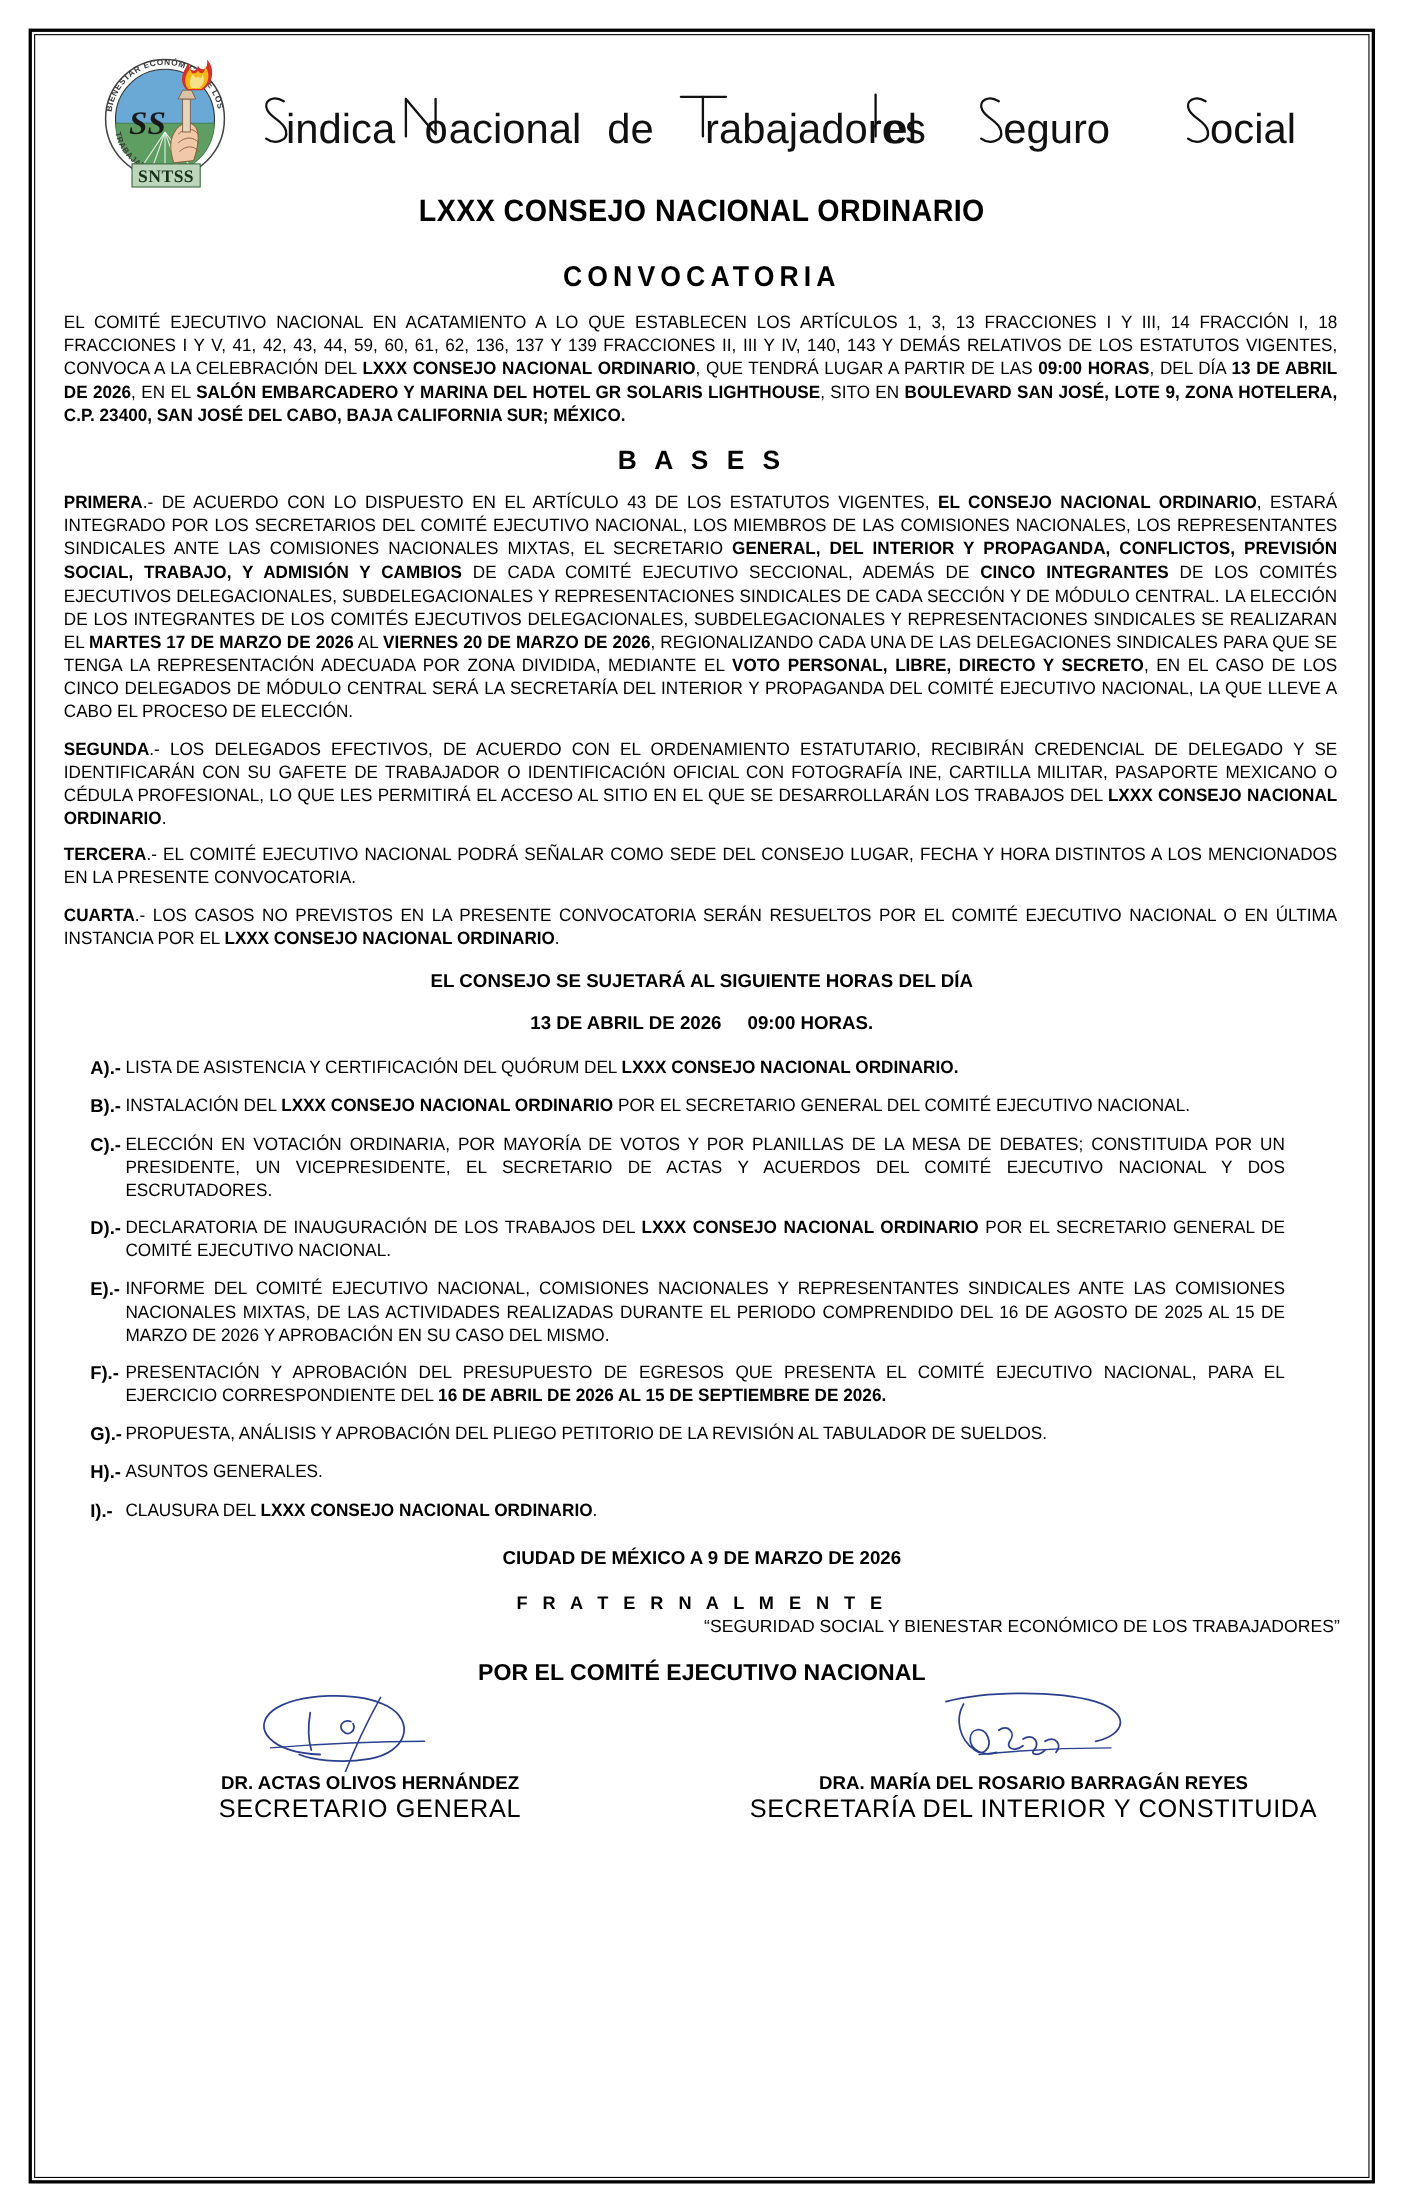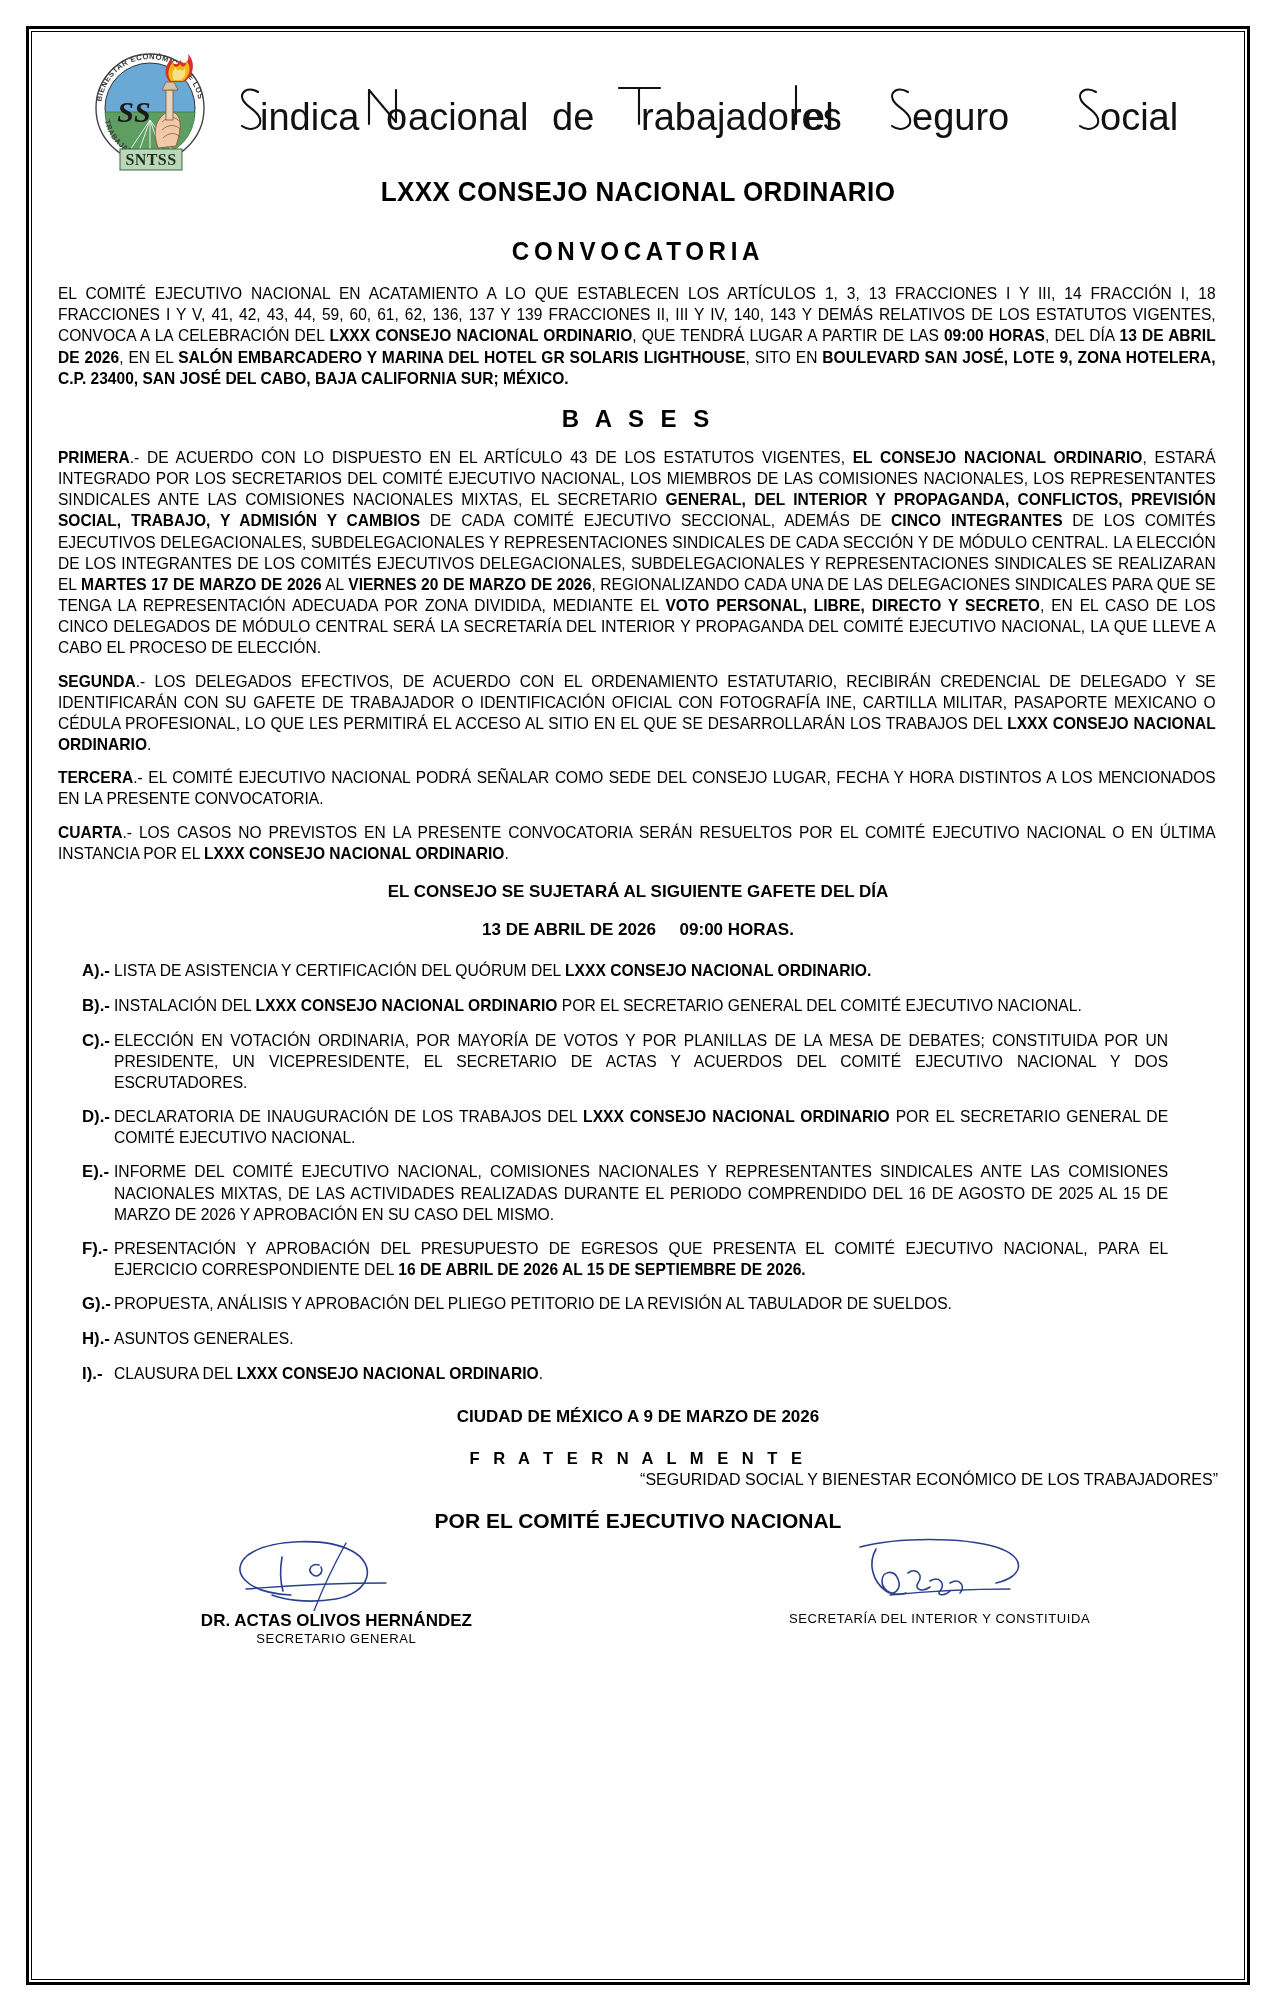--- a/index.html
+++ b/index.html
@@ -188,21 +188,21 @@
     height: 74px;
     position: relative;
   }
   .sig-scribble svg { display: block; margin: 0 auto; }
   .sig-name {
     font-weight: bold;
     font-size: 17px;
     white-space: nowrap;
   }
   .sig-role {
-    font-size: 13px;
+    font-size: 23px;
     letter-spacing: 0.6px;
     white-space: nowrap;
   }
 </style>
 </head>
 <body>
 
 <div id="page">
   <div class="outer-frame"></div>
   <div class="inner-frame"></div>
@@ -300,21 +300,21 @@
     </p>
 
     <div class="bases-title">B A S E S</div>
     <div id="bases-container">
         <p class="para"><b>PRIMERA</b><span>.- DE ACUERDO CON LO DISPUESTO EN EL ARTÍCULO 43 DE LOS ESTATUTOS VIGENTES, </span><b>EL CONSEJO NACIONAL ORDINARIO</b><span>, ESTARÁ INTEGRADO POR LOS SECRETARIOS DEL COMITÉ EJECUTIVO NACIONAL, LOS MIEMBROS DE LAS COMISIONES NACIONALES, LOS REPRESENTANTES SINDICALES ANTE LAS COMISIONES NACIONALES MIXTAS, EL SECRETARIO </span><b>GENERAL, DEL INTERIOR Y PROPAGANDA, CONFLICTOS, PREVISIÓN SOCIAL, TRABAJO, Y ADMISIÓN Y CAMBIOS</b><span> DE CADA COMITÉ EJECUTIVO SECCIONAL, ADEMÁS DE </span><b>CINCO INTEGRANTES</b><span> DE LOS COMITÉS EJECUTIVOS DELEGACIONALES, SUBDELEGACIONALES Y REPRESENTACIONES SINDICALES DE CADA SECCIÓN Y DE MÓDULO CENTRAL. LA ELECCIÓN DE LOS INTEGRANTES DE LOS COMITÉS EJECUTIVOS DELEGACIONALES, SUBDELEGACIONALES Y REPRESENTACIONES SINDICALES SE REALIZARAN EL </span><b>MARTES 17 DE MARZO DE 2026</b><span> AL </span><b>VIERNES 20 DE MARZO DE 2026</b><span>, REGIONALIZANDO CADA UNA DE LAS DELEGACIONES SINDICALES PARA QUE SE TENGA LA REPRESENTACIÓN ADECUADA POR ZONA DIVIDIDA, MEDIANTE EL </span><b>VOTO PERSONAL, LIBRE, DIRECTO Y SECRETO</b><span>, EN EL CASO DE LOS CINCO DELEGADOS DE MÓDULO CENTRAL SERÁ LA SECRETARÍA DEL INTERIOR Y PROPAGANDA DEL COMITÉ EJECUTIVO NACIONAL, LA QUE LLEVE A CABO EL PROCESO DE ELECCIÓN.</span></p>
         <p class="para"><b>SEGUNDA</b><span>.- LOS DELEGADOS EFECTIVOS, DE ACUERDO CON EL ORDENAMIENTO ESTATUTARIO, RECIBIRÁN CREDENCIAL DE DELEGADO Y SE IDENTIFICARÁN CON SU GAFETE DE TRABAJADOR O IDENTIFICACIÓN OFICIAL CON FOTOGRAFÍA INE, CARTILLA MILITAR, PASAPORTE MEXICANO O CÉDULA PROFESIONAL, LO QUE LES PERMITIRÁ EL ACCESO AL SITIO EN EL QUE SE DESARROLLARÁN LOS TRABAJOS DEL </span><b>LXXX CONSEJO NACIONAL ORDINARIO</b><span>.</span></p>
         <p class="para"><b>TERCERA</b><span>.- EL COMITÉ EJECUTIVO NACIONAL PODRÁ SEÑALAR COMO SEDE DEL CONSEJO LUGAR, FECHA Y HORA DISTINTOS A LOS MENCIONADOS EN LA PRESENTE CONVOCATORIA.</span></p>
         <p class="para"><b>CUARTA</b><span>.- LOS CASOS NO PREVISTOS EN LA PRESENTE CONVOCATORIA SERÁN RESUELTOS POR EL COMITÉ EJECUTIVO NACIONAL O EN ÚLTIMA INSTANCIA POR EL </span><b>LXXX CONSEJO NACIONAL ORDINARIO</b><span>.</span></p>
       </div>
 
-    <div class="center-bold">EL CONSEJO SE SUJETARÁ AL SIGUIENTE GAFETE DEL DÍA</div>
+    <div class="center-bold">EL CONSEJO SE SUJETARÁ AL SIGUIENTE HORAS DEL DÍA</div>
     <div class="center-bold sp">
       <span>13 DE ABRIL DE 2026</span><span style="white-space:pre">     </span><span>09:00 HORAS</span><span>.</span>
     </div>
 
     <div class="agenda" id="agenda-container">
         <div class="agenda-row">
           <div class="agenda-letter">A).-</div>
           <div class="agenda-text"><span>LISTA DE ASISTENCIA Y CERTIFICACIÓN DEL QUÓRUM DEL </span><b>LXXX CONSEJO NACIONAL ORDINARIO.</b></div>
         </div>
         <div class="agenda-row">
@@ -380,19 +380,20 @@
             <g fill="none" stroke="#2b3f8f" stroke-width="1.6" stroke-linecap="round">
               <path d="M70,10 C108,0 172,0 206,10 C238,20 234,40 206,46"></path>
               <path d="M86,12 C78,26 82,44 96,54 C104,60 112,52 108,42 C104,32 92,34 92,44 C92,54 104,60 116,56"></path>
               <path d="M118,36 C126,30 134,38 128,46 C124,52 132,56 140,50"></path>
               <path d="M140,44 C150,38 156,48 150,54 C146,58 154,60 160,54"></path>
               <path d="M160,46 C170,40 176,50 170,56"></path>
               <path d="M100,58 C140,54 190,52 220,52" stroke-width="1.3"></path>
             </g>
           </svg>
         </div>
+        <div class="sig-name">DRA. MARÍA DEL ROSARIO BARRAGÁN REYES</div>
         <div class="sig-role">SECRETARÍA DEL INTERIOR Y CONSTITUIDA</div>
       </div>
 
     </div>
 
   </div>
 </div>
 
 </body></html>

